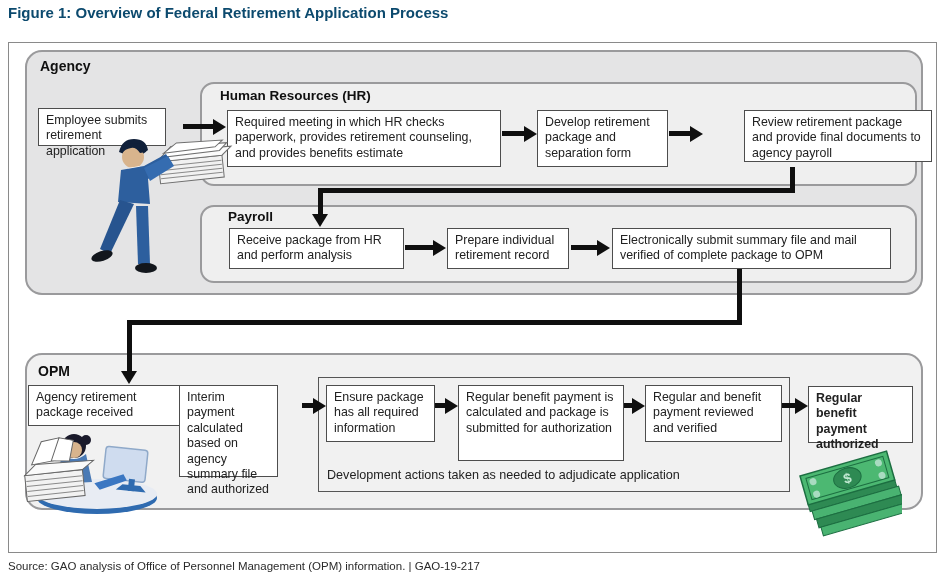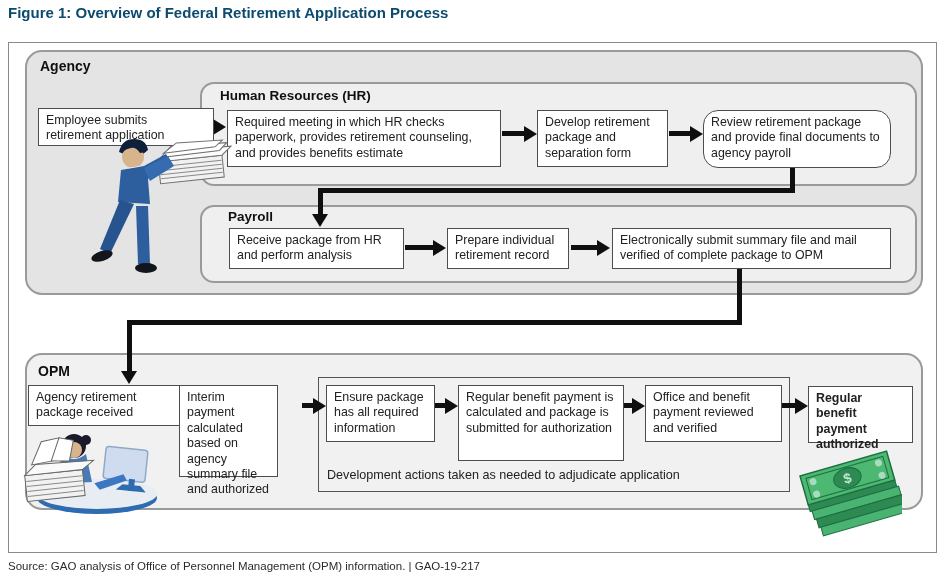--- a/index.html
+++ b/index.html
@@ -78,35 +78,35 @@
 
 <div class="shaft" style="left:435px;top:403px;width:11px;height:5px;"></div>
 <div class="head-right" style="left:445px;top:398px;"></div>
 
 <div class="shaft" style="left:624px;top:403px;width:9px;height:5px;"></div>
 <div class="head-right" style="left:632px;top:398px;"></div>
 
 <div class="shaft" style="left:782px;top:403px;width:14px;height:5px;"></div>
 <div class="head-right" style="left:795px;top:398px;"></div>
 
-<div class="box" style="left:38px;top:108px;width:176px;height:38px;">Employee submits retirement application</div>
+<div class="box" style="left:38px;top:108px;width:128px;height:38px;">Employee submits retirement application</div>
 
 <div class="box" style="left:227px;top:110px;width:274px;height:57px;">Required meeting in which HR checks paperwork, provides retirement counseling, and provides benefits estimate</div>
 <div class="box" style="left:537px;top:110px;width:131px;height:57px;">Develop retirement package and separation form</div>
-<div class="box" style="left:703px;top:110px;width:188px;height:58px;border-radius:15px;">Review retirement package and provide final documents to agency payroll</div>
+<div class="box" style="left:744px;top:110px;width:188px;height:52px;">Review retirement package and provide final documents to agency payroll</div>
 
 <div class="box" style="left:229px;top:228px;width:175px;height:41px;">Receive package from HR and perform analysis</div>
 <div class="box" style="left:447px;top:228px;width:122px;height:41px;">Prepare individual retirement record</div>
 <div class="box" style="left:612px;top:228px;width:279px;height:41px;">Electronically submit summary file and mail verified of complete package to OPM</div>
 
 <div class="box" style="left:28px;top:385px;width:154px;height:41px;">Agency retirement package received</div>
 <div class="box" style="left:179px;top:385px;width:99px;height:92px;">Interim payment calculated based on agency summary file and authorized</div>
 <div class="box" style="left:326px;top:385px;width:109px;height:57px;">Ensure package has all required information</div>
 <div class="box" style="left:458px;top:385px;width:166px;height:76px;">Regular benefit payment is calculated and package is submitted for authorization</div>
-<div class="box" style="left:645px;top:385px;width:137px;height:57px;">Office and benefit payment reviewed and verified</div>
+<div class="box" style="left:645px;top:385px;width:137px;height:57px;">Regular and benefit payment reviewed and verified</div>
 <div class="box" style="left:808px;top:386px;width:105px;height:57px;font-weight:bold;">Regular benefit payment authorized</div>
 
 <div class="note" style="left:327px;top:468px;width:470px;">Development actions taken as needed to adjudicate application</div>
 
 <div class="abs" style="left:88px;top:132px;width:162px;height:162px;">
 <svg width="162" height="162" viewBox="0 0 162 162">
   <g transform="translate(68,8) rotate(-6)">
     <rect x="0" y="22" width="64" height="22" fill="#f1f1f1" stroke="#6f6f6f" stroke-width="1"></rect>
     <line x1="1" y1="27" x2="63" y2="27" stroke="#8a8a8a" stroke-width="1"></line>
     <line x1="1" y1="31" x2="63" y2="31" stroke="#8a8a8a" stroke-width="1"></line>

